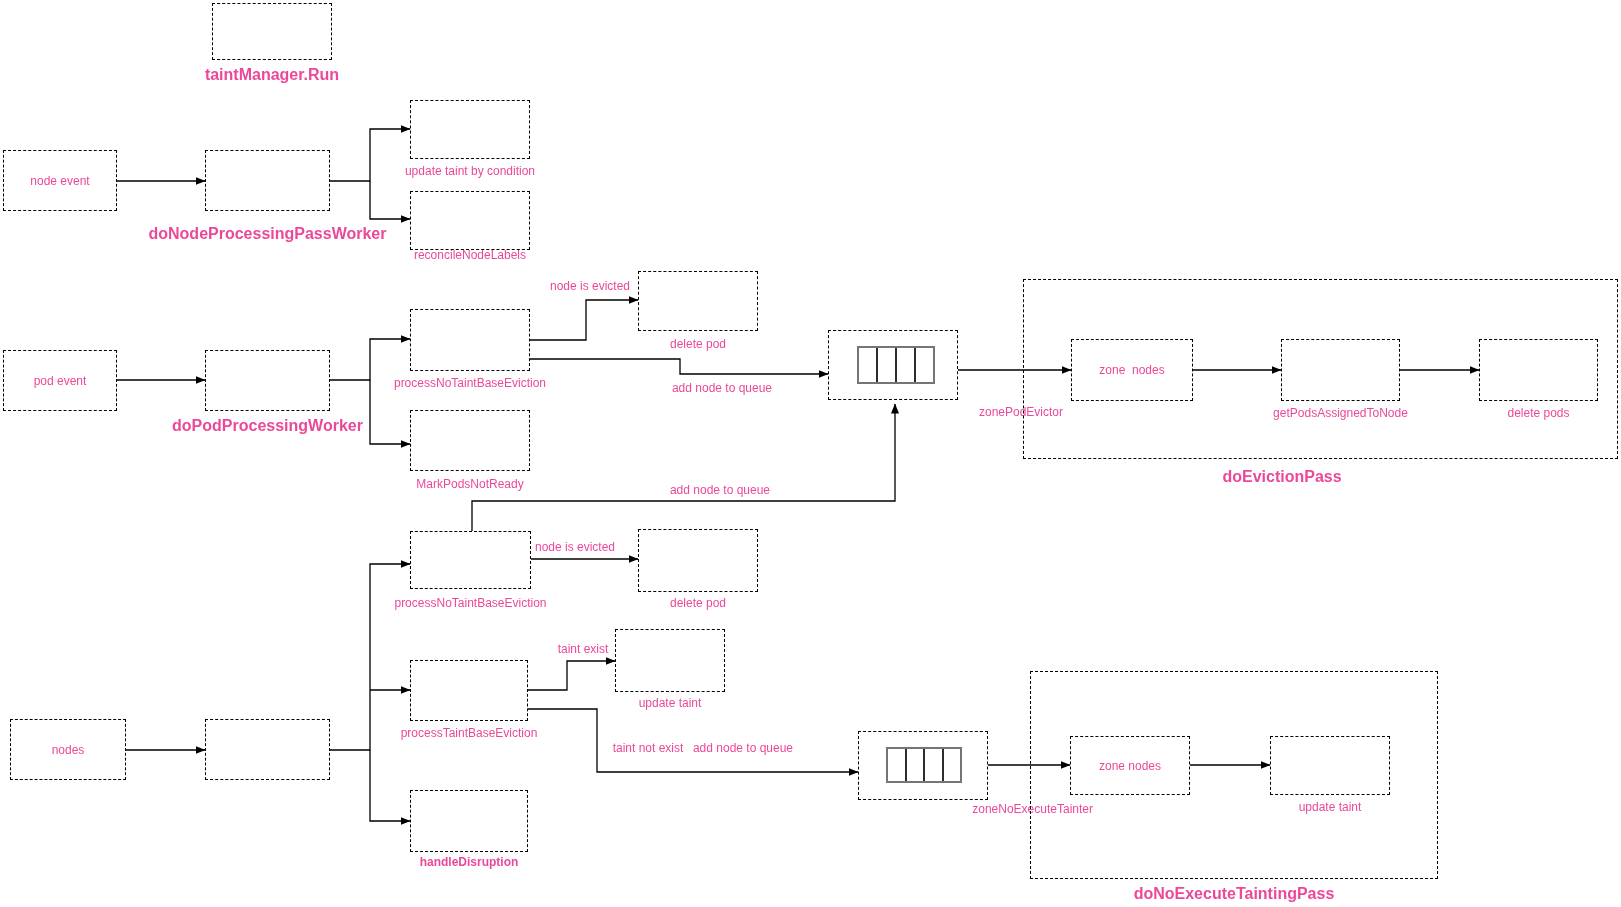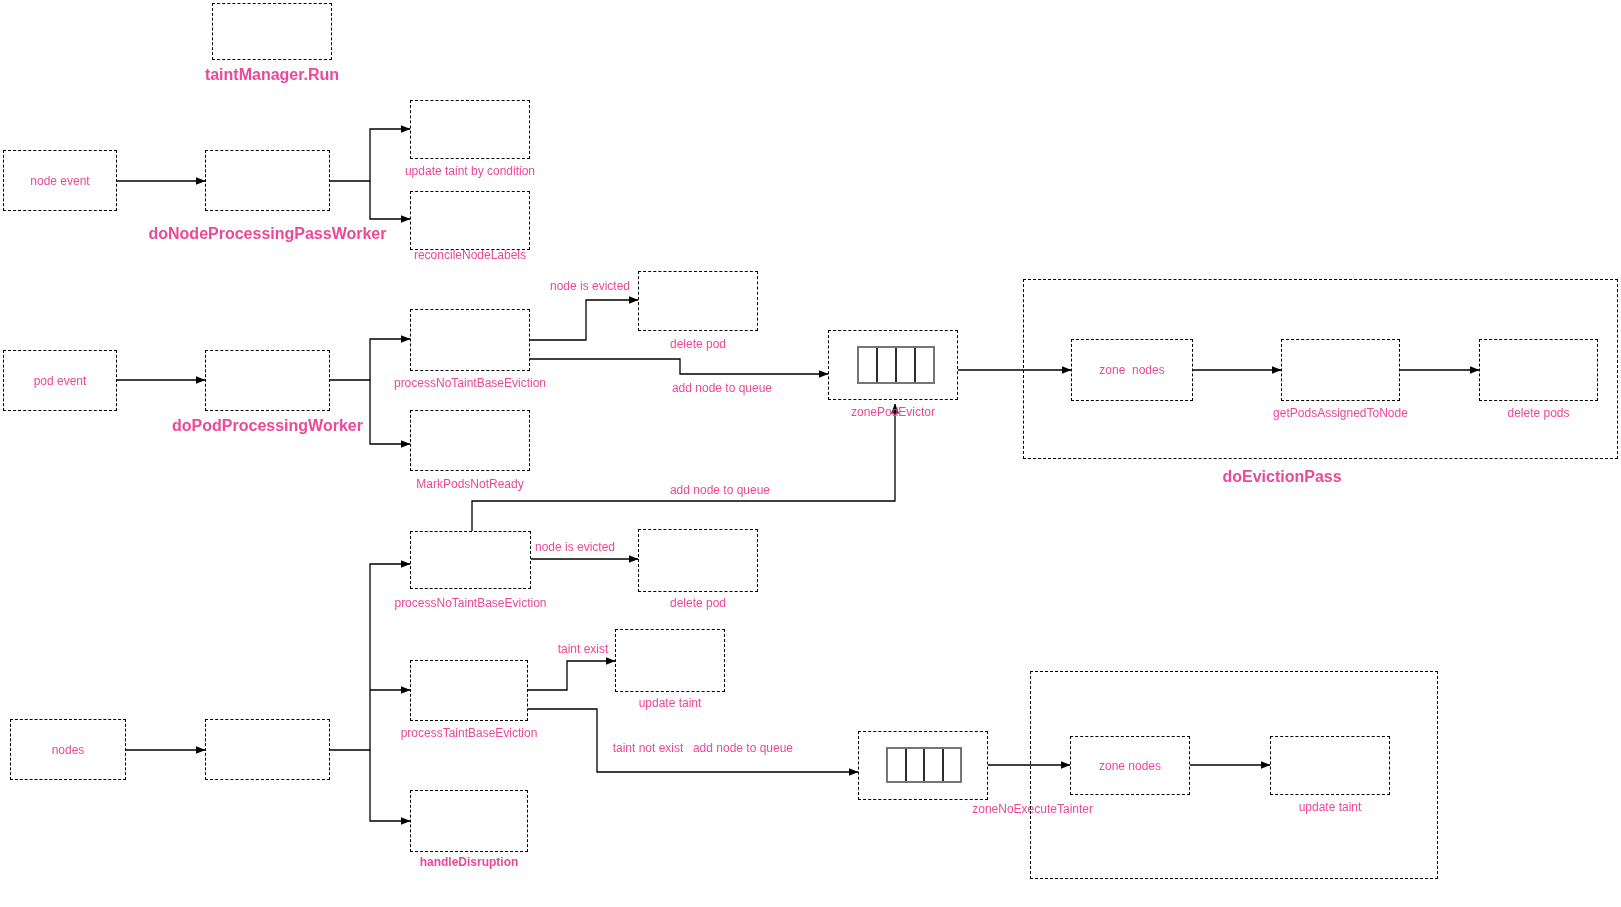--- a/index.html
+++ b/index.html
@@ -64,21 +64,21 @@
     <div class="node-box" style="left: 3px; top: 350px; width: 114px; height: 61px;"><span>pod event</span></div>
     <div class="node-box" style="left: 205px; top: 350px; width: 125px; height: 61px;"></div>
     <div class="caption bold" style="left: 97.5px; top: 416px; width: 340px;">doPodProcessingWorker</div>
     <div class="node-box" style="left: 410px; top: 309px; width: 120px; height: 62px;"></div>
     <div class="caption" style="left: 300px; top: 376px; width: 340px;">processNoTaintBaseEviction</div>
     <div class="node-box" style="left: 410px; top: 410px; width: 120px; height: 61px;"></div>
     <div class="caption" style="left: 300px; top: 477px; width: 340px;">MarkPodsNotReady</div>
     <div class="node-box" style="left: 638px; top: 271px; width: 120px; height: 60px;"></div>
     <div class="caption" style="left: 528px; top: 337px; width: 340px;">delete pod</div>
     <div class="node-box" style="left: 828px; top: 330px; width: 130px; height: 70px;"></div>
-    <div class="caption" style="left: 723px; top: 405px; width: 340px;">zonePodEvictor</div>
+    <div class="caption" style="left: 723px; top: 405px; width: 340px; text-align: right;">zonePodEvictor</div>
     <div class="node-box" style="left: 1023px; top: 279px; width: 595px; height: 180px;"></div>
     <div class="caption bold" style="left: 1112px; top: 467px; width: 340px;">doEvictionPass</div>
     <div class="node-box" style="left: 1071px; top: 339px; width: 122px; height: 62px;"><span>zone  nodes</span></div>
     <div class="node-box" style="left: 1281px; top: 339px; width: 119px; height: 62px;"></div>
     <div class="caption" style="left: 1170.5px; top: 406px; width: 340px;">getPodsAssignedToNode</div>
     <div class="node-box" style="left: 1479px; top: 339px; width: 119px; height: 62px;"></div>
     <div class="caption" style="left: 1368.5px; top: 406px; width: 340px;">delete pods</div>
     <div class="node-box" style="left: 10px; top: 719px; width: 116px; height: 61px;"><span>nodes</span></div>
     <div class="node-box" style="left: 205px; top: 719px; width: 125px; height: 61px;"></div>
     <div class="node-box" style="left: 410px; top: 531px; width: 121px; height: 58px;"></div>
@@ -87,20 +87,21 @@
     <div class="caption" style="left: 528px; top: 596px; width: 340px;">delete pod</div>
     <div class="node-box" style="left: 410px; top: 660px; width: 118px; height: 61px;"></div>
     <div class="caption" style="left: 299px; top: 726px; width: 340px;">processTaintBaseEviction</div>
     <div class="node-box" style="left: 615px; top: 629px; width: 110px; height: 63px;"></div>
     <div class="caption" style="left: 500px; top: 696px; width: 340px;">update taint</div>
     <div class="node-box" style="left: 410px; top: 790px; width: 118px; height: 62px;"></div>
     <div class="caption" style="left: 299px; top: 855px; width: 340px; font-weight: bold;">handleDisruption</div>
     <div class="node-box" style="left: 858px; top: 731px; width: 130px; height: 69px;"></div>
     <div class="caption" style="left: 753px; top: 802px; width: 340px; text-align: right;">zoneNoExecuteTainter</div>
     <div class="node-box" style="left: 1030px; top: 671px; width: 408px; height: 208px;"></div>
+    <div class="caption bold" style="left: 1064px; top: 884px; width: 340px;">doNoExecuteTaintingPass</div>
     <div class="node-box" style="left: 1070px; top: 736px; width: 120px; height: 59px;"><span>zone nodes</span></div>
     <div class="node-box" style="left: 1270px; top: 736px; width: 120px; height: 59px;"></div>
     <div class="caption" style="left: 1160px; top: 800px; width: 340px;">update taint</div>
     <div class="queue" style="left: 857px; top: 346px; width: 78px; height: 38px;">
       <div class="cell"></div>
       <div class="cell"></div>
       <div class="cell"></div>
       <div class="cell"></div>
     </div>
     <div class="queue" style="left: 886px; top: 747px; width: 76px; height: 36px;">

